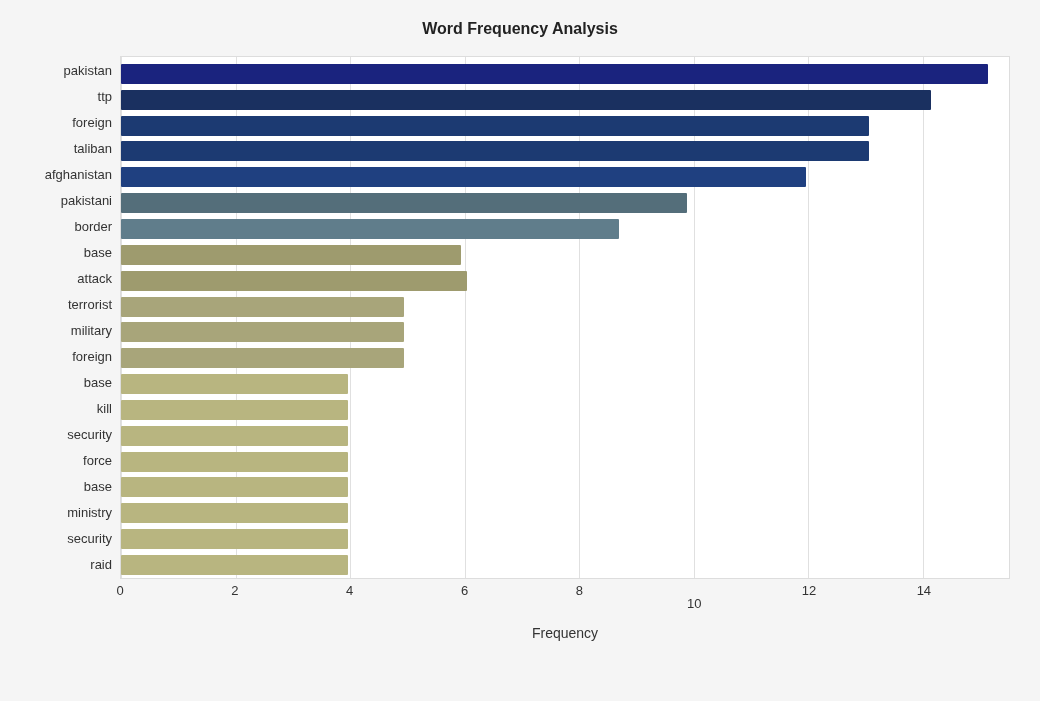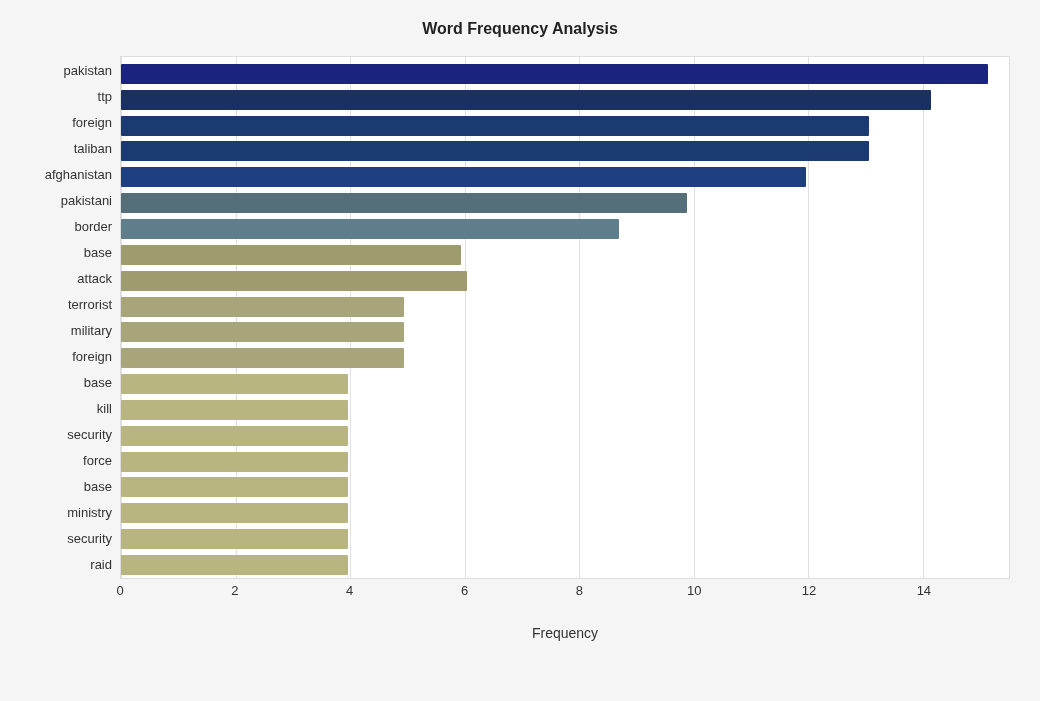--- a/index.html
+++ b/index.html
@@ -199,18 +199,18 @@
         </div>
       </div>
   </div>
 
   <div class="x-axis" id="x-axis" style="height: 20px; position: relative; width: calc(100% - 90px); margin-left: 90px;">
       <span class="x-tick" style="left: calc(0%);">0</span>
       <span class="x-tick" style="left: calc(12.9032%);">2</span>
       <span class="x-tick" style="left: calc(25.8065%);">4</span>
       <span class="x-tick" style="left: calc(38.7097%);">6</span>
       <span class="x-tick" style="left: calc(51.6129%);">8</span>
-      <span class="x-tick" style="left: calc(64.5161%);">10</span>
+      <span class="x-tick" style="left: calc(64.5161%); margin-top: 13px;">10</span>
       <span class="x-tick" style="left: calc(77.4194%);">12</span>
       <span class="x-tick" style="left: calc(90.3226%);">14</span>
     </div>
   <div class="x-axis-label">Frequency</div>
 </div>
 
 </body></html>

